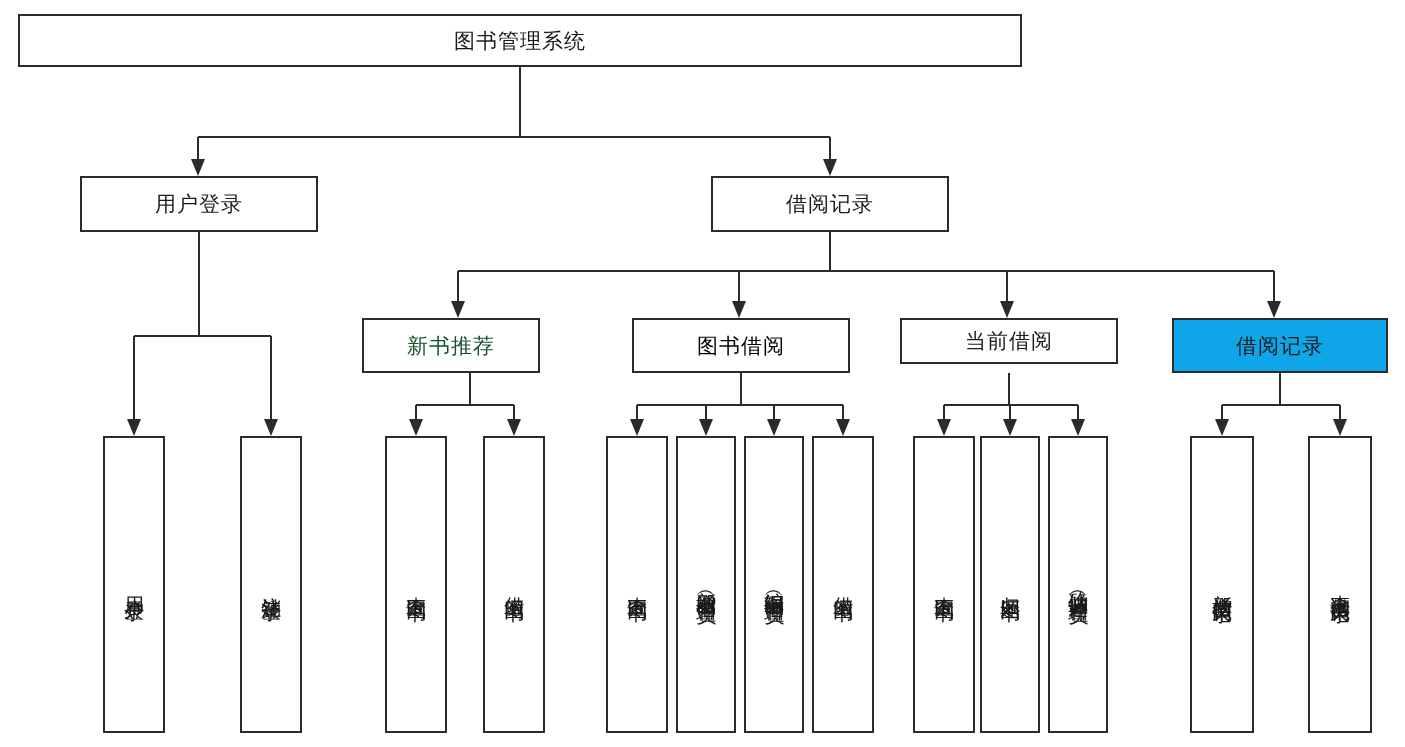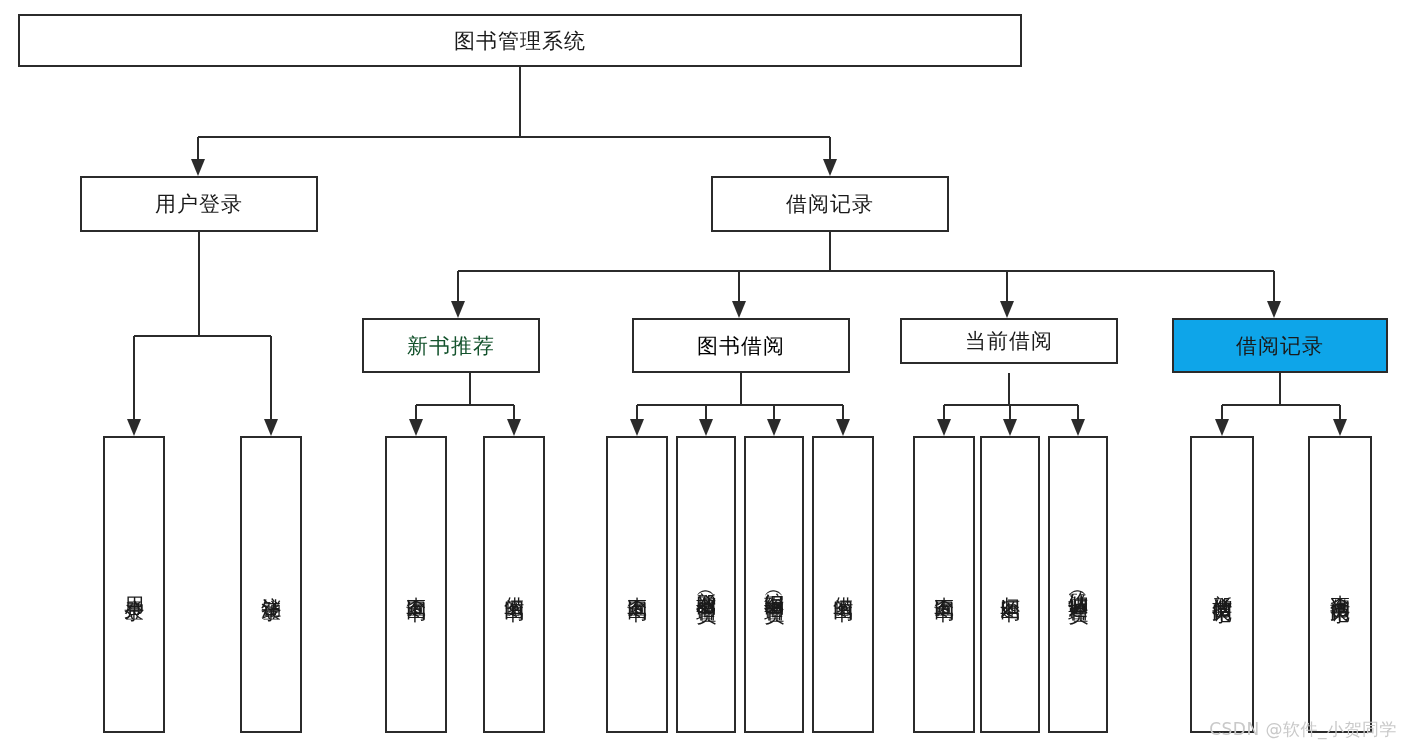--- a/index.html
+++ b/index.html
@@ -163,14 +163,13 @@
       <div class="node vert" style="left: 1048px; top: 436px; width: 60px; height: 297px; border-color: rgb(43, 43, 43); background: rgb(255, 255, 255); color: rgb(26, 26, 26);">
         <span class="vtext">确认归还（管理员）</span>
       </div>
       <div class="node vert" style="left: 1190px; top: 436px; width: 64px; height: 297px; border-color: rgb(43, 43, 43); background: rgb(255, 255, 255); color: rgb(26, 26, 26);">
         <span class="vtext">新增借阅记录</span>
       </div>
       <div class="node vert" style="left: 1308px; top: 436px; width: 64px; height: 297px; border-color: rgb(43, 43, 43); background: rgb(255, 255, 255); color: rgb(26, 26, 26);">
         <span class="vtext">查询借阅记录</span>
       </div>
     </div>
-  <div id="watermark" style="color: rgb(201, 201, 201);">CSDN @软件_小贺同学</div>
 </div>
 
 </body></html>

